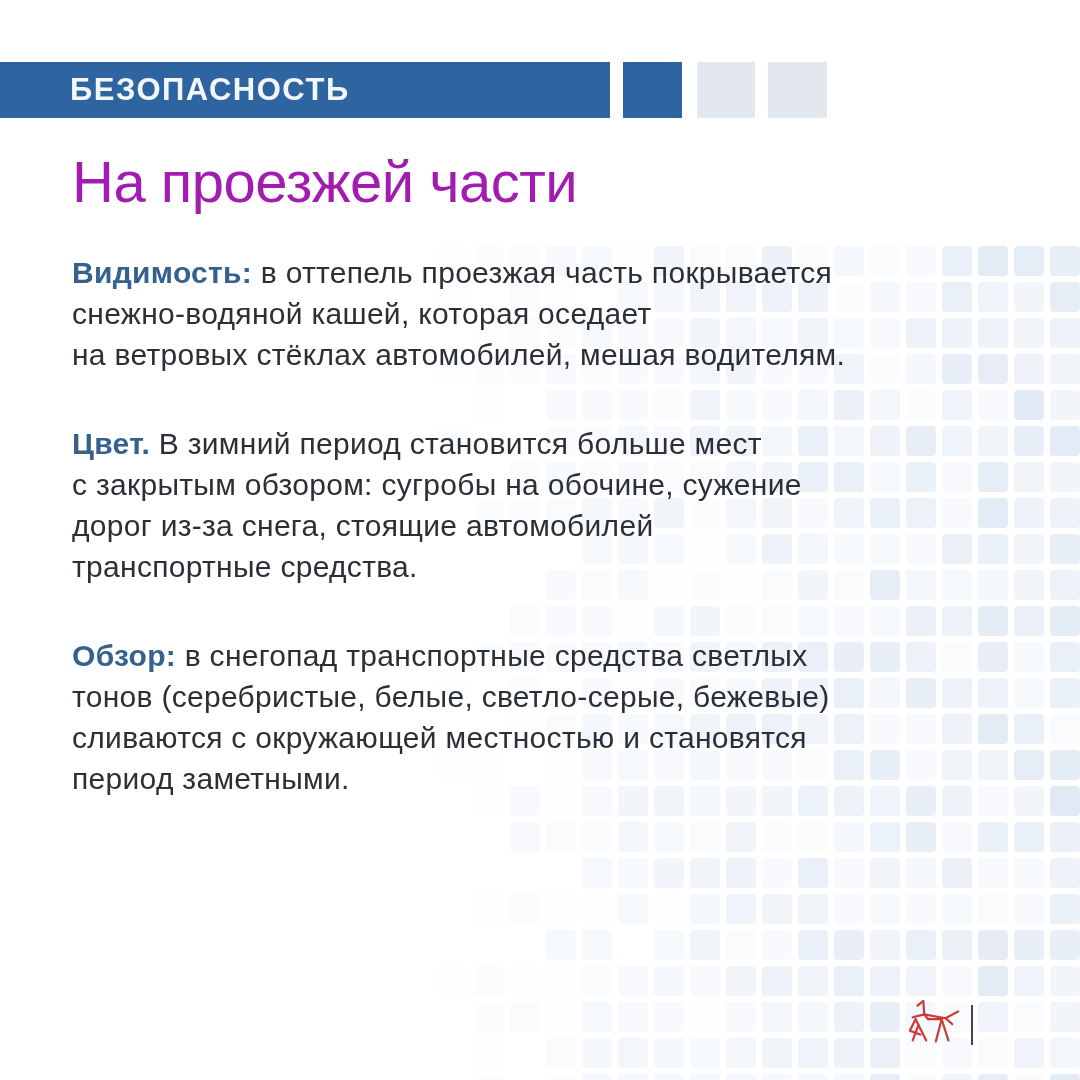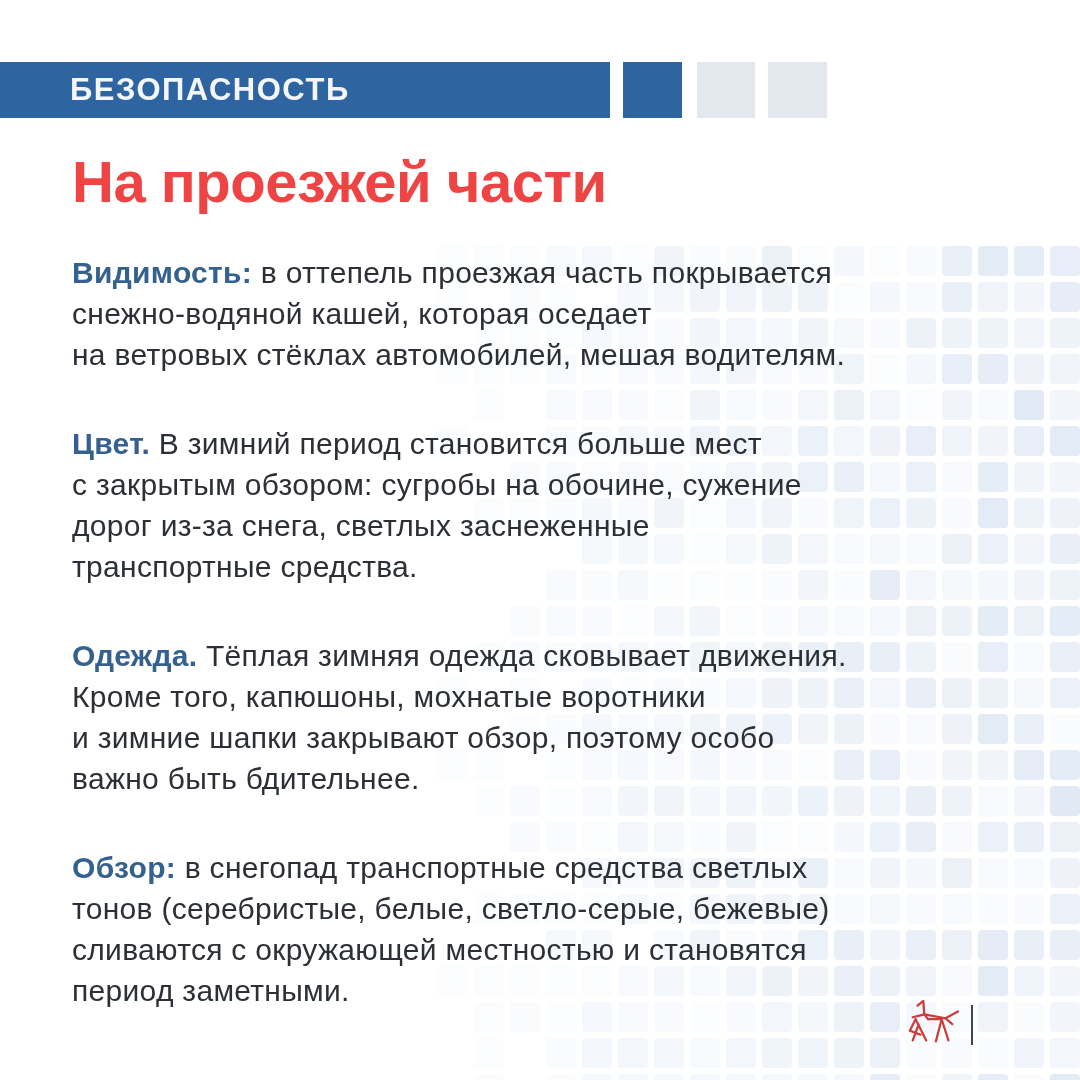--- a/index.html
+++ b/index.html
@@ -45,23 +45,23 @@
 
   
   .content {
     position: absolute; left: 72px; right: 36px; top: 150px;
     z-index: 1;
   }
   .page-title {
     margin: 0 0 38px 0;
     font-size: 58px;
     line-height: 64px;
-    font-weight: 700;
+    font-weight: 400;
     letter-spacing: -0.5px;
-    color: #ef4444;
+    color: #a21caf;
   }
   .para {
     margin: 0 0 48px 0;
     font-size: 30px;
     line-height: 41px;
     letter-spacing: 0.3px;
     color: var(--body-text, #2c2f35);
   }
   .para-lead {
     font-weight: bold;
@@ -506,27 +506,23 @@
 
 <div class="content">
   <h1 class="page-title">На проезжей части</h1>
   <div id="para-container">
   <p class="para"><span class="para-lead">Видимость:</span><span class="para-text"> в оттепель проезжая часть покрывается
 снежно-водяной кашей, которая оседает
 на ветровых стёклах автомобилей, мешая водителям.</span></p>
 
   <p class="para"><span class="para-lead">Цвет.</span><span class="para-text"> В зимний период становится больше мест
 с закрытым обзором: сугробы на обочине, сужение
-дорог из-за снега, светлых заснеженные
+дорог из-за снега, стоящие автомобилей
 транспортные средства.</span></p>
 
-  <p class="para"><span class="para-lead">Одежда.</span><span class="para-text"> Тёплая зимняя одежда сковывает движения.
-Кроме того, капюшоны, мохнатые воротники
-и зимние шапки закрывают обзор, поэтому особо
-важно быть бдительнее.</span></p>
 
   <p class="para"><span class="para-lead">Обзор:</span><span class="para-text"> в снегопад транспортные средства светлых
 тонов (серебристые, белые, светло-серые, бежевые)
 сливаются с окружающей местностью и становятся
 период заметными.</span></p>
 </div>
 </div>
 
 <div class="logo">
   <div class="logo-icon-box">

